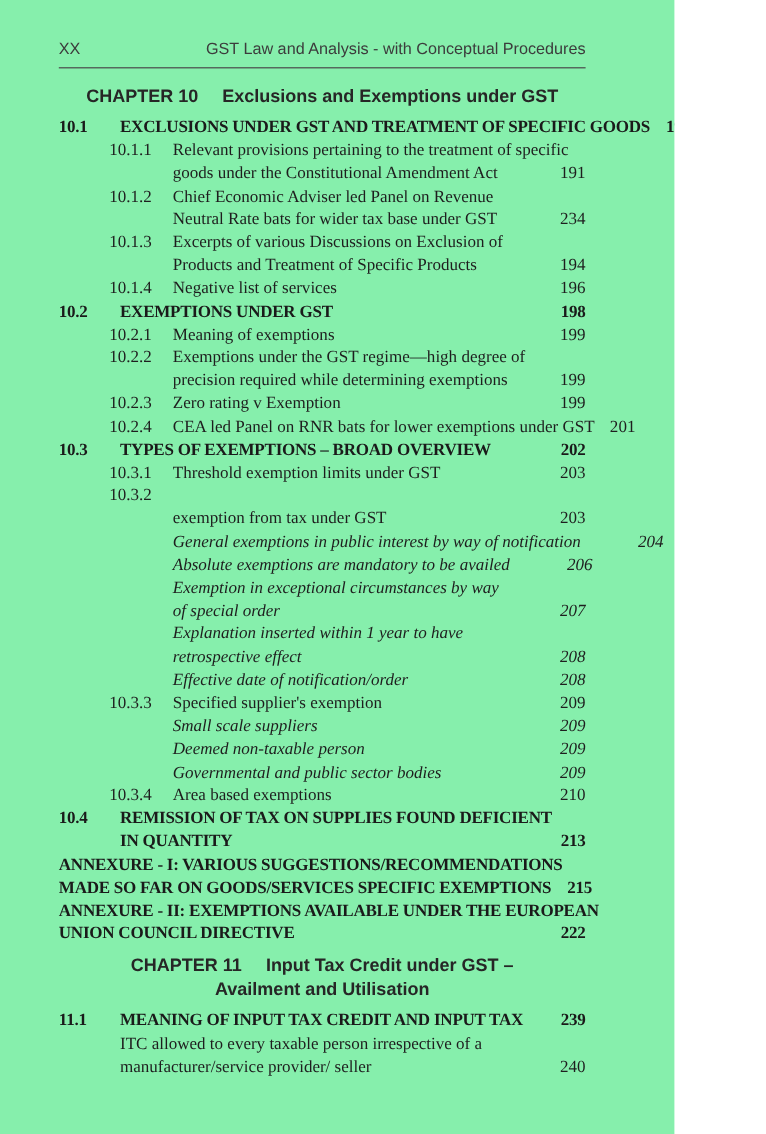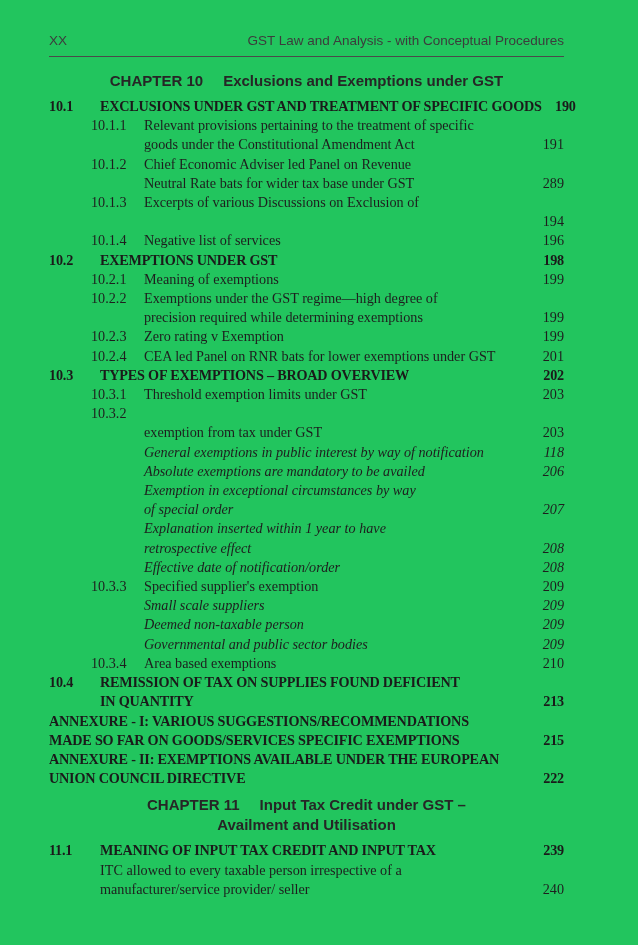--- a/index.html
+++ b/index.html
@@ -1,19 +1,19 @@
 <!DOCTYPE html>
 <html><head>
 <meta charset="utf-8">
 <style>
   html,body{margin:0;padding:0;background:#ffffff;}
   .page{
     position:relative;
-    width:638px;height:945px;
-    background:#22c55e;
+    width:562px;height:945px;
+    background:#86efac;
     color:#1e1e1e;
     font-family:"Liberation Serif",serif;
     overflow:hidden;
   }
   .header{
     position:absolute;top:33px;left:49px;right:74px;
     display:flex;justify-content:space-between;align-items:baseline;
     font-family:"Liberation Sans",sans-serif;
     font-size:13.5px;color:#3c3c3c;
   }
@@ -78,28 +78,29 @@
         <span class="txt">goods under the Constitutional Amendment Act</span>
         <span class="pg">191</span>
       </div>
       <div class="row l2 normal">
         <span class="num">10.1.2</span>
         <span class="txt">Chief Economic Adviser led Panel on Revenue</span>
         <span class="pg"></span>
       </div>
       <div class="row l2cont normal">
         <span class="txt">Neutral Rate bats for wider tax base under GST</span>
-        <span class="pg">289</span>
+        <span class="pg">234</span>
       </div>
       <div class="row l2 normal">
         <span class="num">10.1.3</span>
         <span class="txt">Excerpts of various Discussions on Exclusion of</span>
         <span class="pg"></span>
       </div>
       <div class="row l2cont normal">
+        <span class="txt">Products and Treatment of Specific Products</span>
         <span class="pg">194</span>
       </div>
       <div class="row l2 normal">
         <span class="num">10.1.4</span>
         <span class="txt">Negative list of services</span>
         <span class="pg">196</span>
       </div>
       <div class="row l1 bold">
         <span class="num">10.2</span>
         <span class="txt">EXEMPTIONS UNDER GST</span>
@@ -142,21 +143,21 @@
       <div class="row l2 normal">
         <span class="num">10.3.2</span>
         <span class="pg"></span>
       </div>
       <div class="row l2cont normal">
         <span class="txt">exemption from tax under GST</span>
         <span class="pg">203</span>
       </div>
       <div class="row l2cont italic">
         <span class="txt">General exemptions in public interest by way of notification</span>
-        <span class="pg">118</span>
+        <span class="pg">204</span>
       </div>
       <div class="row l2cont italic">
         <span class="txt">Absolute exemptions are mandatory to be availed</span>
         <span class="pg">206</span>
       </div>
       <div class="row l2cont italic">
         <span class="txt">Exemption in exceptional circumstances by way</span>
         <span class="pg"></span>
       </div>
       <div class="row l2cont italic">

